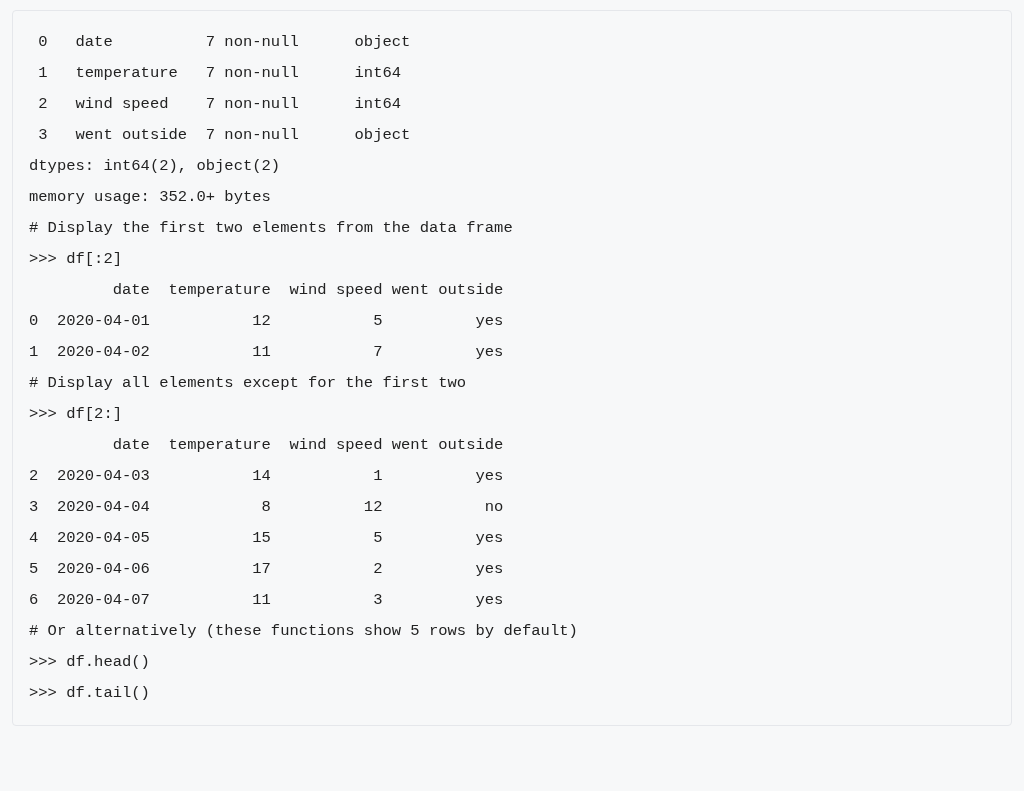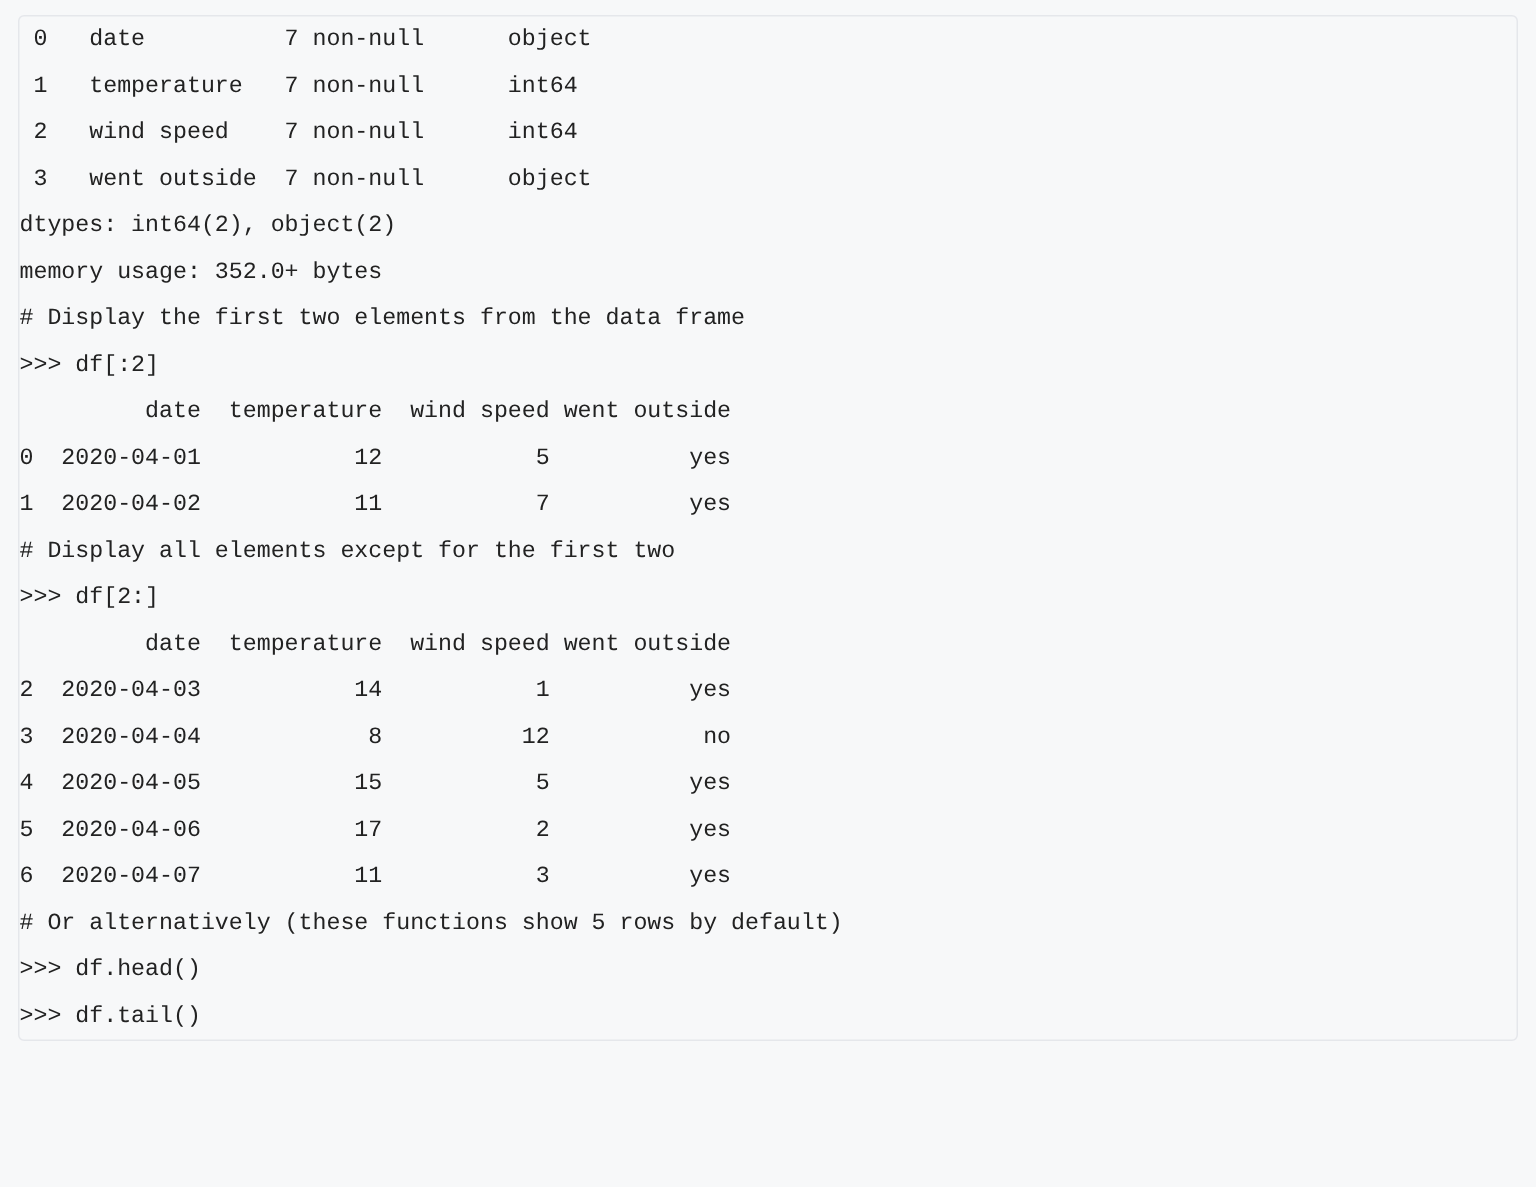--- a/index.html
+++ b/index.html
@@ -13,21 +13,21 @@
       font-size: 15.5px;
       line-height: 2.0;
       color: #222;
       padding: 10px 12px;
       width: 1024px;
     }
     .code-block {
       background: #f7f8f9;
       border: 1px solid #e5e7eb;
       border-radius: 4px;
-      padding: 0;
+      padding: 16px;
     }
     pre {
       white-space: pre;
       font-family: inherit;
       font-size: inherit;
       line-height: inherit;
     }
     .line {
       display: block;
     }

